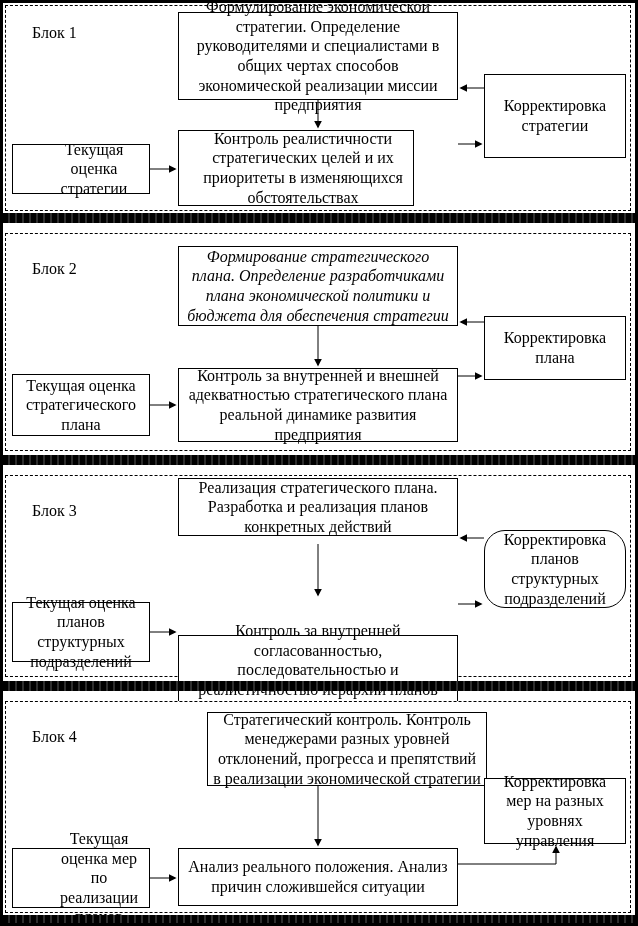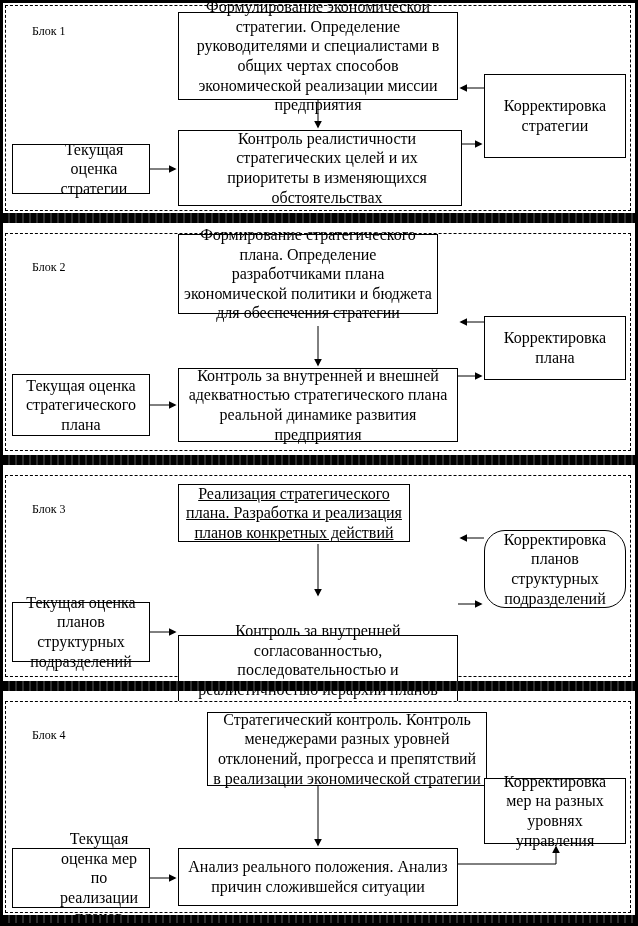--- a/index.html
+++ b/index.html
@@ -16,21 +16,21 @@
   .block {
     position: absolute;
     left: 2px;
     width: 626px;
     border: 1px dashed #000;
     box-sizing: border-box;
     background: #fff;
   }
   .block-label {
     position: absolute;
-    font-size: 12px;
+    font-size: 16px;
     color: #000;
     white-space: nowrap;
   }
   .box {
     position: absolute;
     box-sizing: border-box;
     border: 1px solid #000;
     background: #fff;
     display: flex;
     align-items: center;
@@ -71,60 +71,60 @@
       </defs>
       <line x1="312" y1="94" x2="312" y2="121" marker-end="url(#ar-b1)"></line>
       <line x1="478" y1="82" x2="455" y2="82" marker-end="url(#ar-b1)"></line>
       <line x1="452" y1="138" x2="475" y2="138" marker-end="url(#ar-b1)"></line>
       <line x1="144" y1="163" x2="169" y2="163" marker-end="url(#ar-b1)"></line>
     </svg>
     <span class="block-label" style="left:26px;top:18px;">Блок 1</span>
     <div class="box" style="left:172px;top:6px;width:280px;height:88px;">Формулирование экономической стратегии. Определение руководителями и специалистами в общих чертах способов экономической реализации миссии предприятия</div>
     <div class="box" style="left:478px;top:68px;width:142px;height:84px;">Корректировка стратегии</div>
     <div class="box" style="left:6px;top:138px;width:138px;height:50px;padding-left:31px;">Текущая оценка стратегии</div>
-    <div class="box" style="left:172px;top:124px;width:284px;height:76px;padding-left:19px;">Контроль реалистичности стратегических целей и их приоритеты в изменяющихся обстоятельствах</div>
+    <div class="box" style="left:172px;top:124px;width:236px;height:76px;padding-left:19px;">Контроль реалистичности стратегических целей и их приоритеты в изменяющихся обстоятельствах</div>
   </section>
 
   <div class="sep" style="top:210px;height:10px;"></div>
 
   <section class="block" style="top:230px;height:218px;">
     <svg class="connectors" width="624" height="216" viewBox="0 0 624 216">
       <defs>
         <marker id="ar-b2" viewBox="0 0 10 10" refX="8" refY="5" markerWidth="8" markerHeight="8" orient="auto" markerUnits="userSpaceOnUse">
           <path d="M0,0 L10,5 L0,10 z" fill="#000"></path>
         </marker>
       </defs>
       <line x1="312" y1="92" x2="312" y2="131" marker-end="url(#ar-b2)"></line>
       <line x1="478" y1="88" x2="455" y2="88" marker-end="url(#ar-b2)"></line>
       <line x1="452" y1="142" x2="475" y2="142" marker-end="url(#ar-b2)"></line>
       <line x1="144" y1="171" x2="169" y2="171" marker-end="url(#ar-b2)"></line>
     </svg>
     <span class="block-label" style="left:26px;top:26px;">Блок 2</span>
-    <div class="box" style="left:172px;top:0;width:260px;height:80px;">Формирование стратегического плана. Определение разработчиками плана экономической политики и бюджета для обеспечения стратегии</div>
+    <div class="box" style="left:172px;top:12px;width:280px;height:80px;font-style:italic;">Формирование стратегического плана. Определение разработчиками плана экономической политики и бюджета для обеспечения стратегии</div>
     <div class="box" style="left:478px;top:82px;width:142px;height:64px;">Корректировка плана</div>
     <div class="box" style="left:6px;top:140px;width:138px;height:62px;">Текущая оценка стратегического плана</div>
     <div class="box" style="left:172px;top:134px;width:280px;height:74px;">Контроль за внутренней и внешней адекватностью стратегического плана реальной динамике развития предприятия</div>
   </section>
 
   <div class="sep" style="top:452px;height:10px;"></div>
 
   <section class="block" style="top:472px;height:202px;">
     <svg class="connectors" width="624" height="200" viewBox="0 0 624 200">
       <defs>
         <marker id="ar-b3" viewBox="0 0 10 10" refX="8" refY="5" markerWidth="8" markerHeight="8" orient="auto" markerUnits="userSpaceOnUse">
           <path d="M0,0 L10,5 L0,10 z" fill="#000"></path>
         </marker>
       </defs>
       <line x1="312" y1="68" x2="312" y2="119" marker-end="url(#ar-b3)"></line>
       <line x1="478" y1="62" x2="455" y2="62" marker-end="url(#ar-b3)"></line>
       <line x1="452" y1="128" x2="475" y2="128" marker-end="url(#ar-b3)"></line>
       <line x1="144" y1="156" x2="169" y2="156" marker-end="url(#ar-b3)"></line>
     </svg>
     <span class="block-label" style="left:26px;top:26px;">Блок 3</span>
-    <div class="box" style="left:172px;top:8px;width:232px;height:58px;text-decoration:underline;">Реализация стратегического плана. Разработка и реализация планов конкретных действий</div>
+    <div class="box" style="left:172px;top:2px;width:280px;height:58px;">Реализация стратегического плана. Разработка и реализация планов конкретных действий</div>
     <div class="box" style="left:478px;top:54px;width:142px;height:78px;border-radius:21px;">Корректировка планов структурных подразделений</div>
     <div class="box" style="left:6px;top:126px;width:138px;height:60px;">Текущая оценка планов структурных подразделений</div>
     <div class="box" style="left:172px;top:122px;width:280px;height:70px;margin-top:37px;">Контроль за внутренней согласованностью, последовательностью и реалистичностью иерархии планов структурных подразделений</div>
   </section>
 
   <div class="sep" style="top:678px;height:10px;"></div>
 
   <section class="block" style="top:698px;height:212px;">
     <svg class="connectors" width="624" height="210" viewBox="0 0 624 210">
       <defs>

